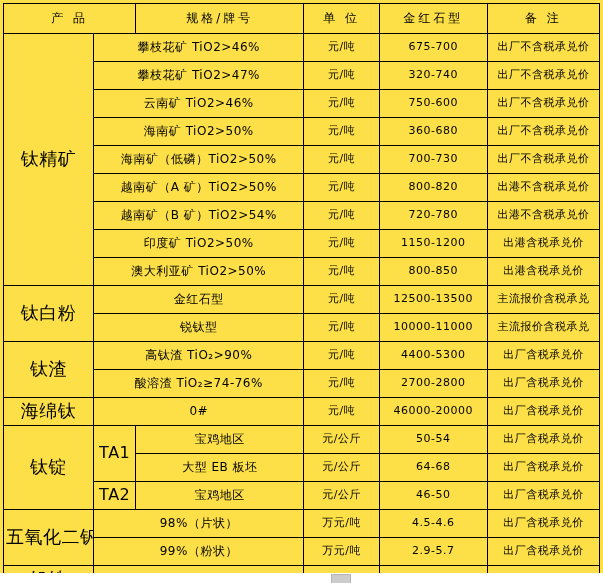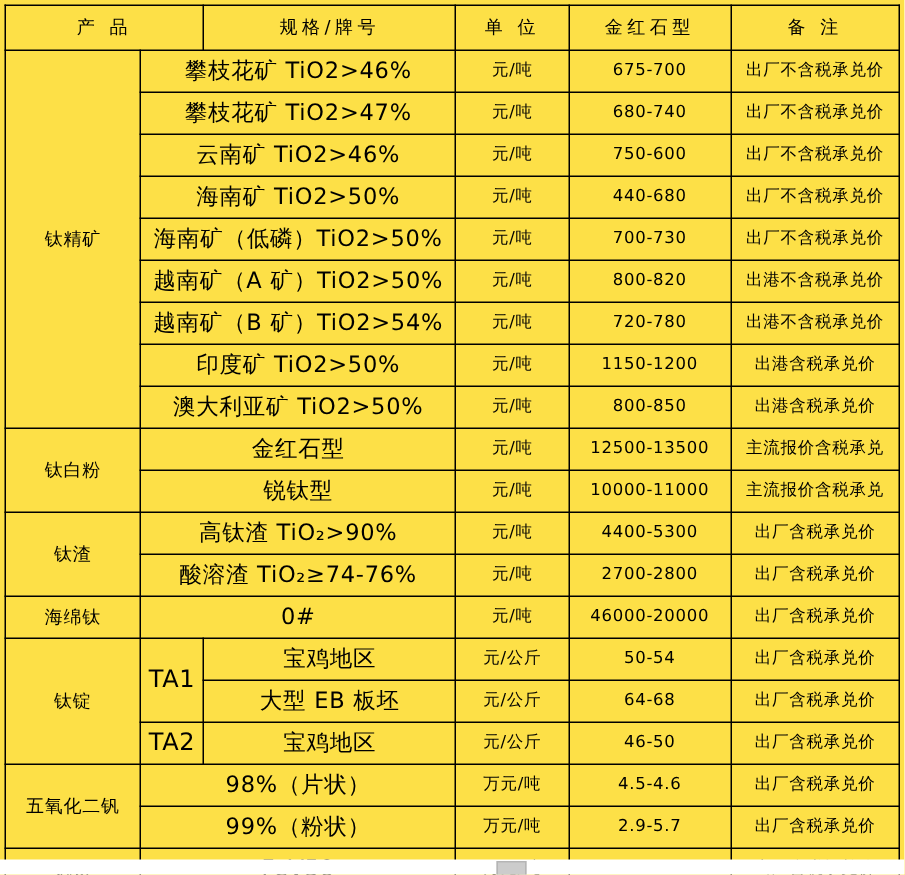--- a/index.html
+++ b/index.html
@@ -41,25 +41,25 @@
     box-sizing: border-box;
     white-space: nowrap;
     overflow: hidden;
   }
   table.price-table thead td {
     font-size: 12px;
     letter-spacing: 3px;
     height: 30px;
   }
   td.cat {
+    font-size: 18px;
+    letter-spacing: 2px;
+  }
+  td.spec {
     font-size: 12px;
-    letter-spacing: 2px;
-  }
-  td.spec {
-    font-size: 15px;
   }
   td.sub {
     font-size: 16px;
     letter-spacing: 1px;
   }
   td.unit, td.price, td.remark {
     font-size: 11px;
   }
   td.remark {
     letter-spacing: 0.2px;
@@ -109,33 +109,33 @@
       <tr>
         <td class="cat" rowspan="9">钛精矿</td>
         <td class="spec" colspan="2">攀枝花矿 TiO2&gt;46%</td>
         <td class="unit">元/吨</td>
         <td class="price">675-700</td>
         <td class="remark">出厂不含税承兑价</td>
       </tr>
       <tr>
         <td class="spec" colspan="2">攀枝花矿 TiO2&gt;47%</td>
         <td class="unit">元/吨</td>
-        <td class="price">680-740</td>
+        <td class="price">320-740</td>
         <td class="remark">出厂不含税承兑价</td>
       </tr>
       <tr>
         <td class="spec" colspan="2">云南矿 TiO2&gt;46%</td>
         <td class="unit">元/吨</td>
         <td class="price">750-600</td>
         <td class="remark">出厂不含税承兑价</td>
       </tr>
       <tr>
         <td class="spec" colspan="2">海南矿 TiO2&gt;50%</td>
         <td class="unit">元/吨</td>
-        <td class="price">440-680</td>
+        <td class="price">360-680</td>
         <td class="remark">出厂不含税承兑价</td>
       </tr>
       <tr>
         <td class="spec" colspan="2">海南矿（低磷）TiO2&gt;50%</td>
         <td class="unit">元/吨</td>
         <td class="price">700-730</td>
         <td class="remark">出厂不含税承兑价</td>
       </tr>
       <tr>
         <td class="spec" colspan="2">越南矿（A 矿）TiO2&gt;50%</td>

